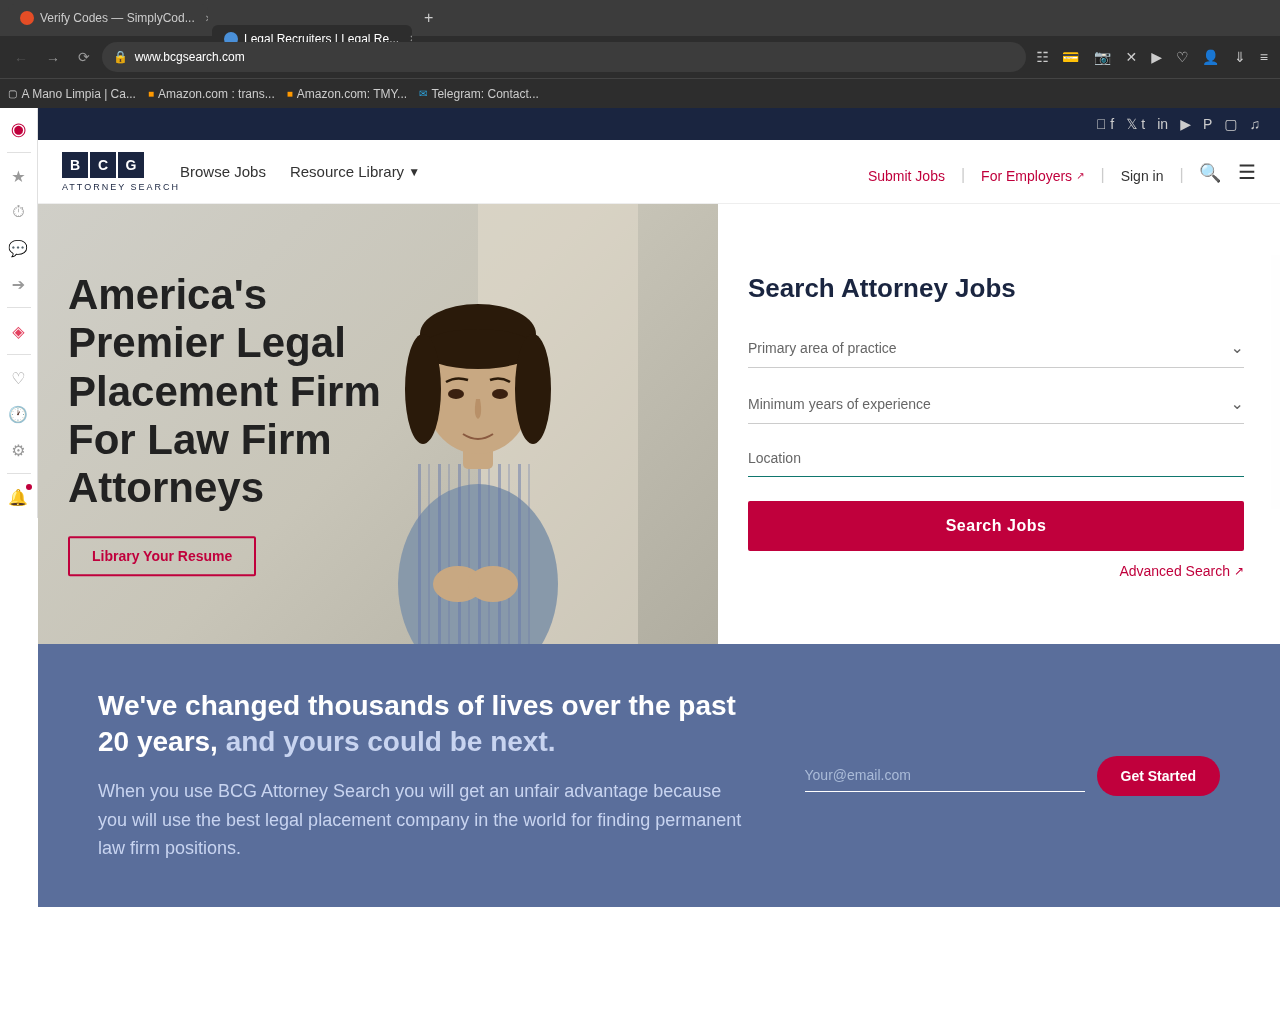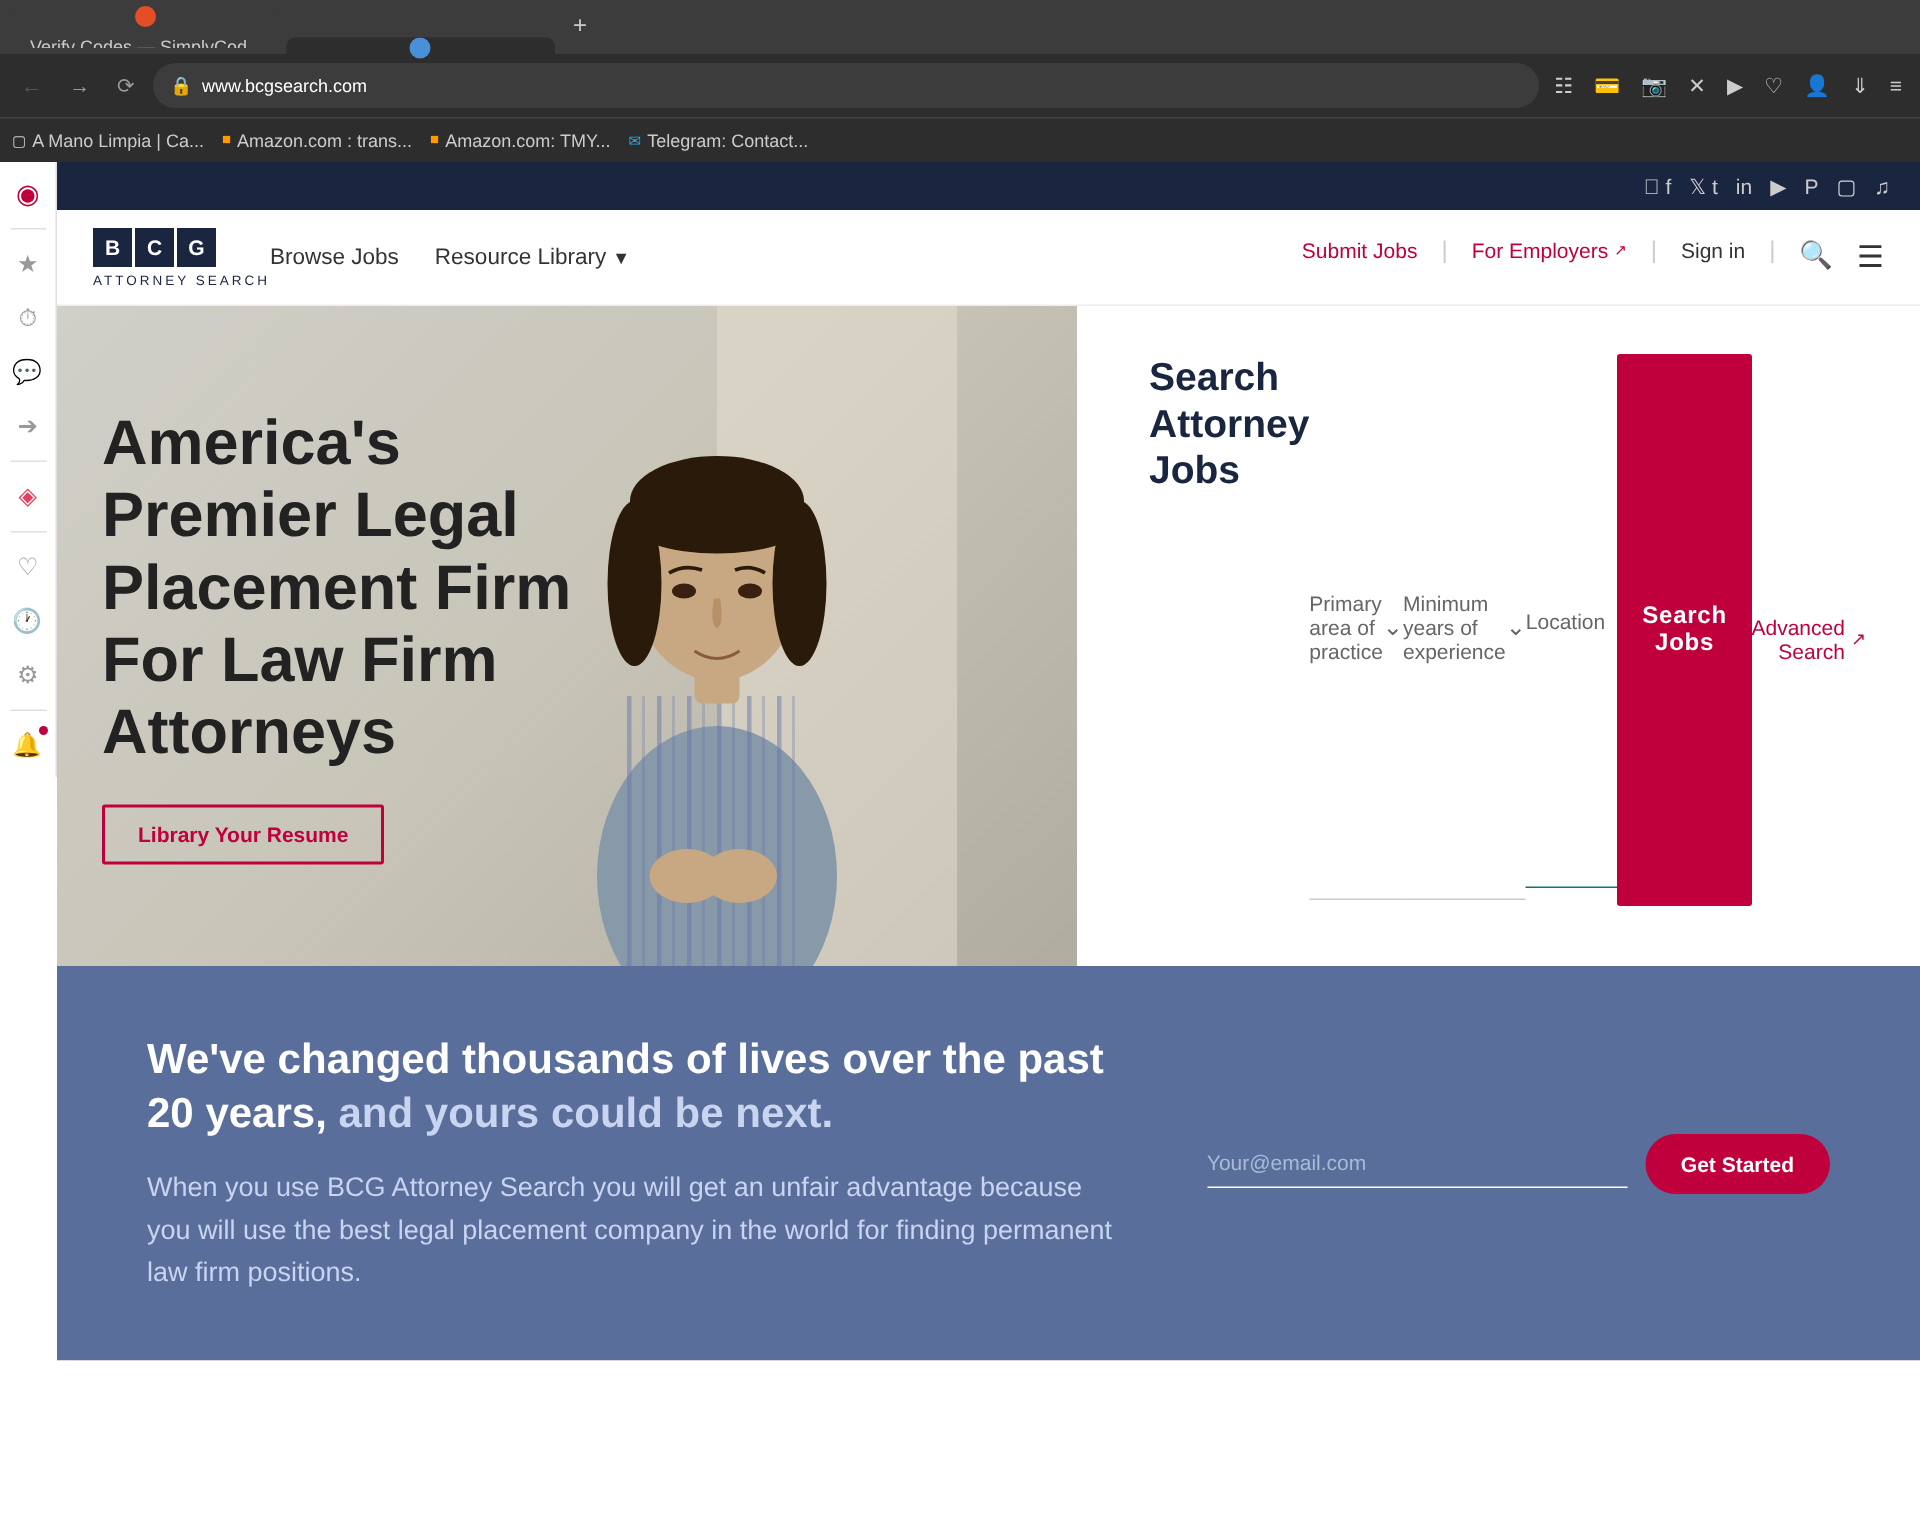--- a/index.html
+++ b/index.html
@@ -26,21 +26,20 @@
       padding: 0 12px;
       height: 28px;
       border-radius: 6px 6px 0 0;
       font-size: 12px;
       color: #ccc;
       background: #3c3c3c;
       cursor: pointer;
       max-width: 200px;
       overflow: hidden;
       white-space: nowrap;
-      flex-direction: column;
     }
     .browser-tab.active {
       background: #2d2d2d;
       color: #fff;
       margin-top: 41px;
     }
     .browser-tab .tab-close {
       font-size: 10px;
       color: #999;
       margin-left: 4px;
@@ -202,21 +201,21 @@
       color: #333;
       text-decoration: none;
       font-size: 15px;
       cursor: pointer;
       display: flex;
       align-items: center;
       gap: 4px;
     }
     .header-right {
       display: flex;
-      align-items: flex-start;
+      align-items: flex-end;
       gap: 16px;
     }
     .header-link {
       color: #c0003c;
       font-size: 14px;
       cursor: pointer;
       text-decoration: none;
       display: flex;
       align-items: center;
       gap: 4px;
@@ -283,22 +282,23 @@
       font-size: 14px;
       font-weight: 600;
       cursor: pointer;
       border-radius: 2px;
     }
 
     
     .search-panel {
       flex: 1;
       background: rgba(255,255,255,0.92);
-      padding: 32px 36px 28px 48px;
-      display: flex;
+      padding: 32px 36px 28px 30px;
+      display: flex;
+      flex-direction: column;
       justify-content: center;
     }
     .search-title {
       font-size: 26px;
       font-weight: 700;
       color: #1a2540;
       margin-bottom: 24px;
     }
     .search-field {
       border: none;

